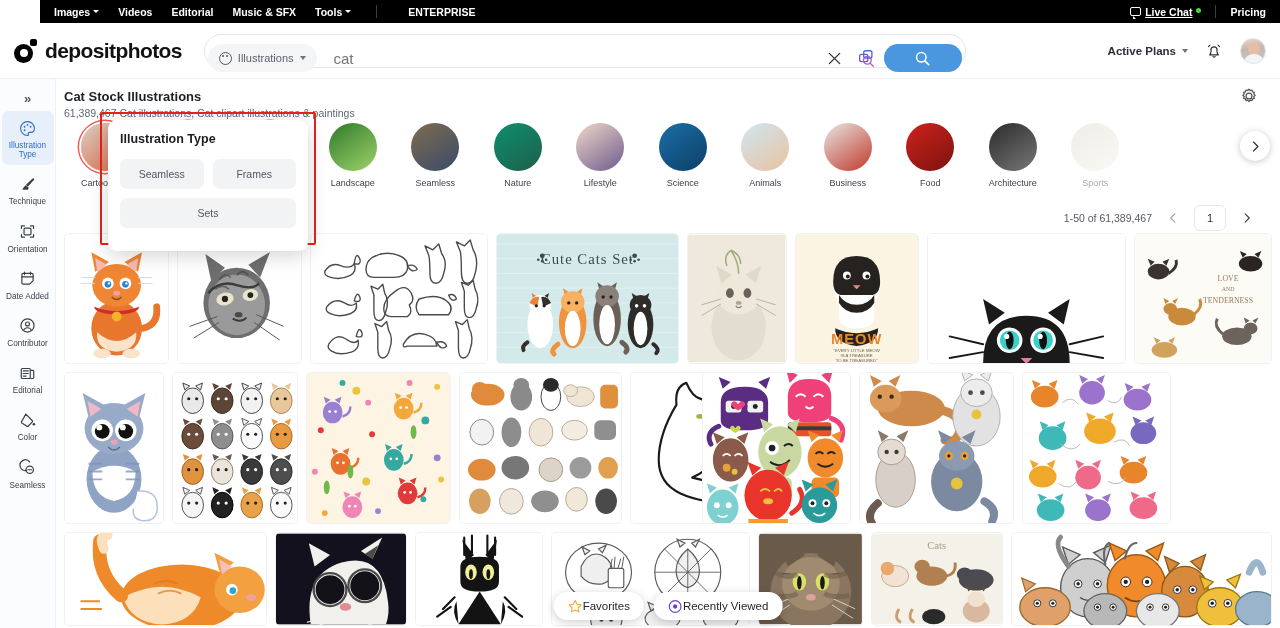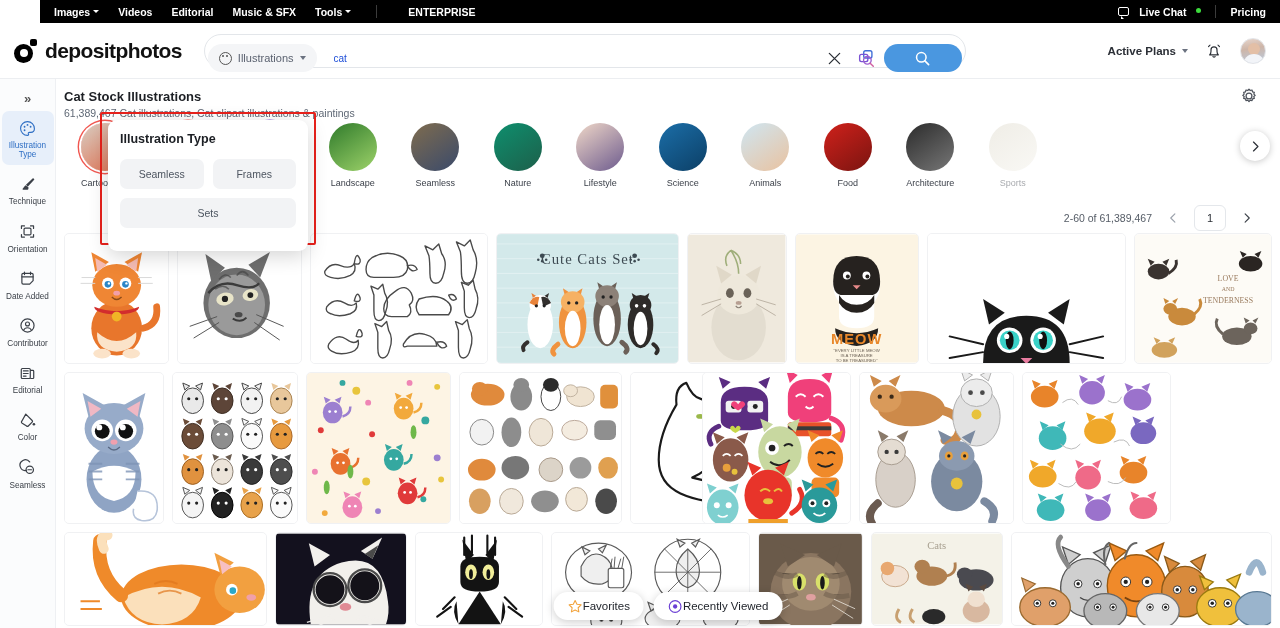--- a/index.html
+++ b/index.html
@@ -13,21 +13,21 @@
   .topbar {
     height: 23px; background: #000; color: #fff;
     display: flex; align-items: center; padding: 0 14px;
     font-size: 10.5px; font-weight: 700; margin-left: 40px;
   }
   .topbar .nav { display: flex; align-items: center; gap: 19px; }
   .topbar .nav-item { display: flex; align-items: center; gap: 3px; cursor: pointer; white-space: nowrap; }
   .caret-d { width: 0; height: 0; border-left: 3px solid transparent; border-right: 3px solid transparent; border-top: 3.5px solid #fff; display:inline-block; }
   .topdivider { width: 1px; height: 13px; background: #3c3c3c; margin: 0 12px 0 6px; }
   .topbar .right { margin-left: auto; display: flex; align-items: center; gap: 0; }
-  .livechat { display: flex; align-items: center; gap: 10px; white-space: nowrap; }
+  .livechat { display: flex; align-items: center; gap: 4px; white-space: nowrap; text-decoration: underline; }
   .chat-bubble { width: 11px; height: 9px; border: 1.3px solid #fff; border-radius: 2px; position: relative; }
   .chat-bubble::after { content:""; position:absolute; left:1.5px; bottom:-3.5px; border-left:3px solid #fff; border-top:3px solid transparent; border-bottom: 0; }
   .greendot { width: 5px; height: 5px; border-radius: 50%; background: #3ddc3d; align-self: flex-start; margin-top: 2px; }
   .vline { width: 1px; height: 13px; background: #3c3c3c; margin: 0 14px; }
 
   
   .header {
     height: 56px; background: #fff; display: flex; align-items: center;
     padding: 0 14px; border-bottom: 1px solid #eceef1;
   }
@@ -46,21 +46,21 @@
   .typesel {
     display: flex; align-items: center; gap: 6px; height: 28px;
     background: #f4f5f7; border-radius: 16px; padding: 0 11px;
     font-size: 11px; color: #5b6270; cursor: pointer; white-space: nowrap;
   }
   .palette-ic { width: 13px; height: 13px; border: 1.3px solid #555; border-radius: 50%; position: relative; }
   .palette-ic::before { content:""; position:absolute; left:2px; top:2.5px; width:2.4px; height:2.4px; border-radius:50%; background:#555; }
   .palette-ic::after { content:""; position:absolute; right:2.4px; top:2px; width:2.2px; height:2.2px; border-radius:50%; background:#555; }
   .caret-g { width: 0; height: 0; border-left: 3.5px solid transparent; border-right: 3.5px solid transparent; border-top: 4px solid #6b7280; }
   .searchinput {
-    flex: 1; border: 0; outline: none; font-size: 10px; color: #1d4ed8;
+    flex: 1; border: 0; outline: none; font-size: 15px; color: #737373;
     padding-left: 17px; font-family: inherit; background: transparent;
   }
   .x-btn { width: 30px; height: 30px; display:flex; align-items:center; justify-content:center; cursor:pointer; }
   .x-btn svg { display:block; }
   .visual-btn { width: 32px; height: 30px; display:flex; align-items:center; justify-content:center; cursor:pointer; }
   .go-btn {
     width: 78px; height: 28px; border-radius: 16px; background: #4a97e0;
     display:flex; align-items:center; justify-content:center; cursor:pointer; margin-left: 2px;
   }
   .header-right { margin-left: auto; display: flex; align-items: center; gap: 16px; padding-left: 16px; }
@@ -422,20 +422,26 @@
             <div class="cat-label">Science</div>
           </div>
           <div class="cat-item">
             <div class="cat-circle">
               <div class="img" style="background: linear-gradient(145deg, rgb(207, 230, 242) 0%, rgb(233, 194, 160) 100%);"></div>
             </div>
             <div class="cat-label">Animals</div>
           </div>
           <div class="cat-item">
             <div class="cat-circle">
+              <div class="img" style="background: linear-gradient(145deg, rgb(232, 230, 227) 0%, rgb(192, 57, 43) 100%);"></div>
+            </div>
+            <div class="cat-label">Business</div>
+          </div>
+          <div class="cat-item">
+            <div class="cat-circle">
               <div class="img" style="background: linear-gradient(145deg, rgb(208, 33, 27) 0%, rgb(122, 20, 16) 100%);"></div>
             </div>
             <div class="cat-label">Food</div>
           </div>
           <div class="cat-item">
             <div class="cat-circle">
               <div class="img" style="background: linear-gradient(145deg, rgb(43, 43, 43) 0%, rgb(119, 119, 119) 100%);"></div>
             </div>
             <div class="cat-label">Architecture</div>
           </div>
@@ -448,21 +454,21 @@
         </div>
       <div class="car-fade"></div>
       <div class="car-next">
         <svg width="13" height="13" viewBox="0 0 16 16">
             <path d="M5.5 2.5 L11 8 L5.5 13.5" fill="none" stroke="#2b2f36" stroke-width="1.5" stroke-linecap="round" stroke-linejoin="round"></path>
           </svg>
       </div>
     </div>
 
     <div class="pager">
-      <span class="pager-count">2-60 of 61,389,467</span>
+      <span class="pager-count">1-50 of 61,389,467</span>
       <span class="pg-arrow">
         <svg width="12" height="12" viewBox="0 0 16 16">
             <path d="M10.5 2.5 L5 8 L10.5 13.5" fill="none" stroke="currentColor" stroke-width="1.5" stroke-linecap="round" stroke-linejoin="round"></path>
           </svg>
       </span>
       <span class="pg-num">1</span>
       <span class="pg-arrow on">
         <svg width="12" height="12" viewBox="0 0 16 16">
             <path d="M5.5 2.5 L11 8 L5.5 13.5" fill="none" stroke="currentColor" stroke-width="1.5" stroke-linecap="round" stroke-linejoin="round"></path>
           </svg>

